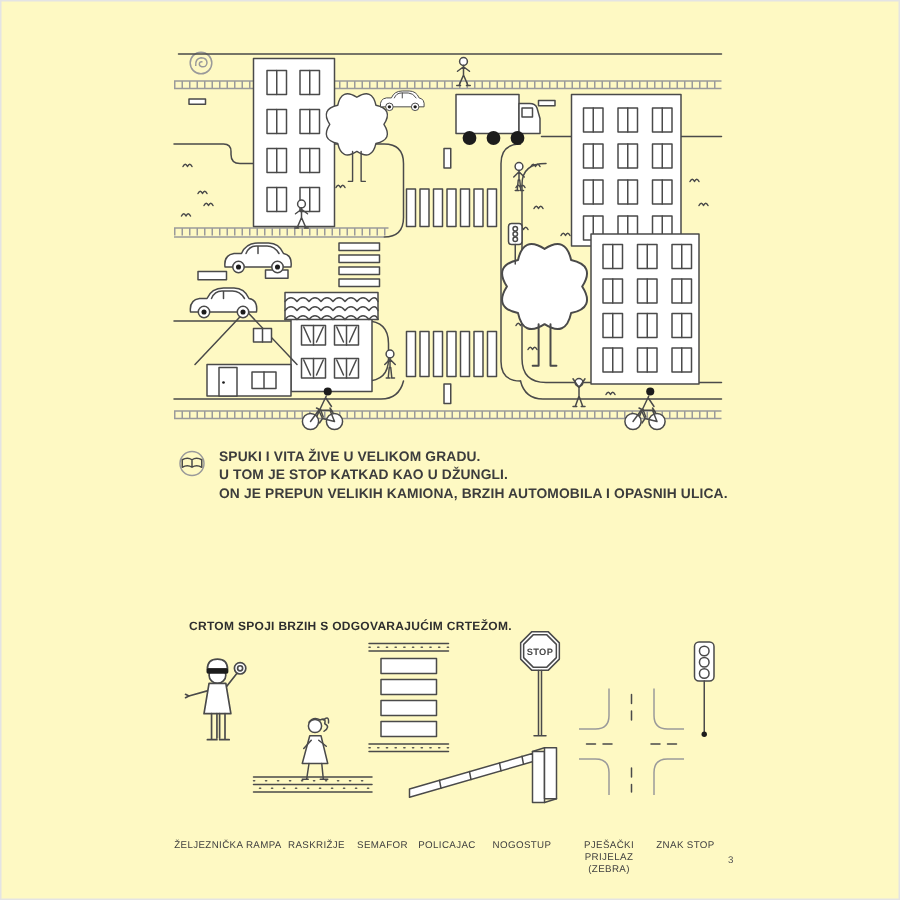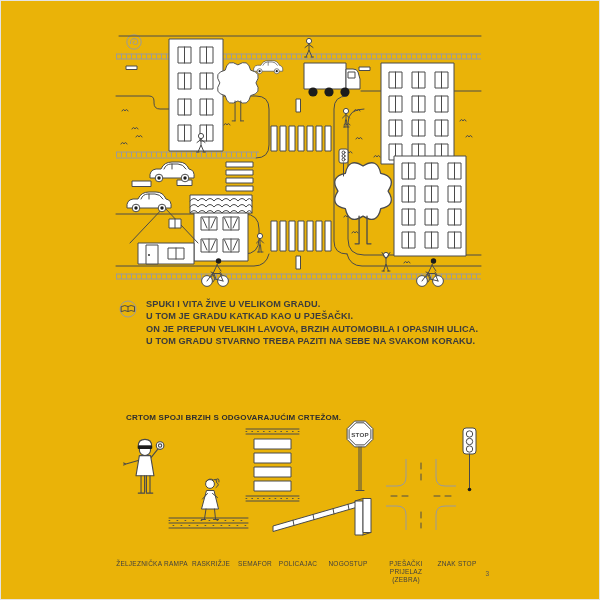--- a/index.html
+++ b/index.html
@@ -1,16 +1,16 @@
 <!DOCTYPE html>
 <html><head>
 <meta charset="utf-8">
 <style>
   html,body{margin:0;padding:0;background:#fff;}
-  .page{position:relative;width:600px;height:600px;background:#eab308;
+  .page{position:relative;width:600px;height:600px;background:#fef9c3;
         font-family:"Liberation Sans","DejaVu Sans",sans-serif;color:#3a3a3a;
         box-sizing:border-box;border:1px solid #e4e4e4;overflow:hidden;}
   svg{position:absolute;overflow:visible;}
   .ln{stroke:#4a4a4a;stroke-width:1;fill:none;stroke-linecap:round;stroke-linejoin:round;}
   .lnf{stroke:#4a4a4a;stroke-width:1;fill:#ffffff;stroke-linejoin:round;}
   .lt{stroke:#9a9a9a;stroke-width:1;fill:none;}
   .blk{fill:#1c1c1c;stroke:none;}
   .hatch{stroke:#9a9a9a;fill:none;}
   .reading{position:absolute;left:145px;top:297px;font-size:9.2px;line-height:12.45px;
            font-weight:600;letter-spacing:.1px;color:#3c3c3c;white-space:nowrap;}
@@ -275,23 +275,22 @@
         <use href="#cyclist"></use>
       </g>
   </svg>
 
   <svg style="left:116px;top:298px;" width="22" height="22" viewBox="0 0 22 22">
     <circle class="lt" cx="11" cy="10" r="8"></circle>
     <path class="ln" stroke-width=".9" d="M4.5,7.5 Q8,5.5 11,7.5 Q14,5.5 17.5,7.5 V12.5 Q14,10.5 11,12.5 Q8,10.5 4.5,12.5 Z M11,7.5 V12.5"></path>
   </svg>
   <div class="reading">
     <div>SPUKI I VITA ŽIVE U VELIKOM GRADU.</div>
-    <div>U TOM JE GRADU KATKAD KAO U PJEŠAČKI.</div>
-    <div>ON JE PREPUN VELIKIH LAVOVA, BRZIH AUTOMOBILA I OPASNIH ULICA.</div>
-    <div>U TOM GRADU STVARNO TREBA PAZITI NA SEBE NA SVAKOM KORAKU.</div>
+    <div>U TOM JE STOP KATKAD KAO U DŽUNGLI.</div>
+    <div>ON JE PREPUN VELIKIH KAMIONA, BRZIH AUTOMOBILA I OPASNIH ULICA.</div>
   </div>
 
   <div class="instruction">CRTOM SPOJI BRZIH S ODGOVARAJUĆIM CRTEŽOM.</div>
 
   <svg style="left:110px;top:418px;" width="378" height="138" viewBox="0 0 378 138">
     <defs>
       <g id="win2">
           <rect class="lnf" x="0" y="0" width="13" height="16"></rect>
         </g>
     </defs>

